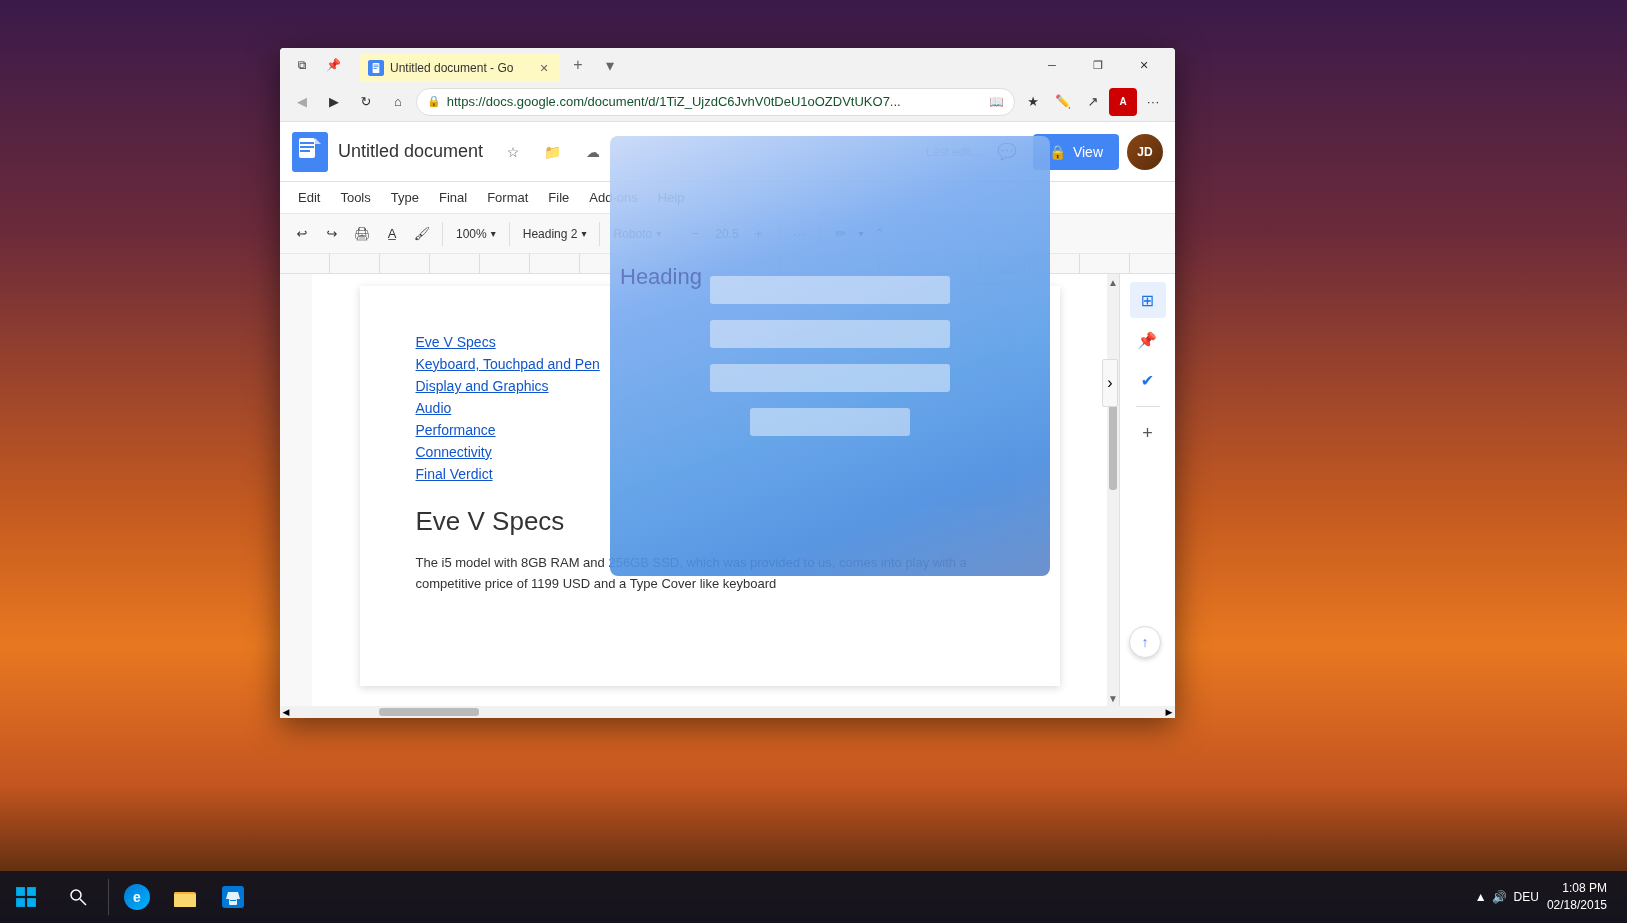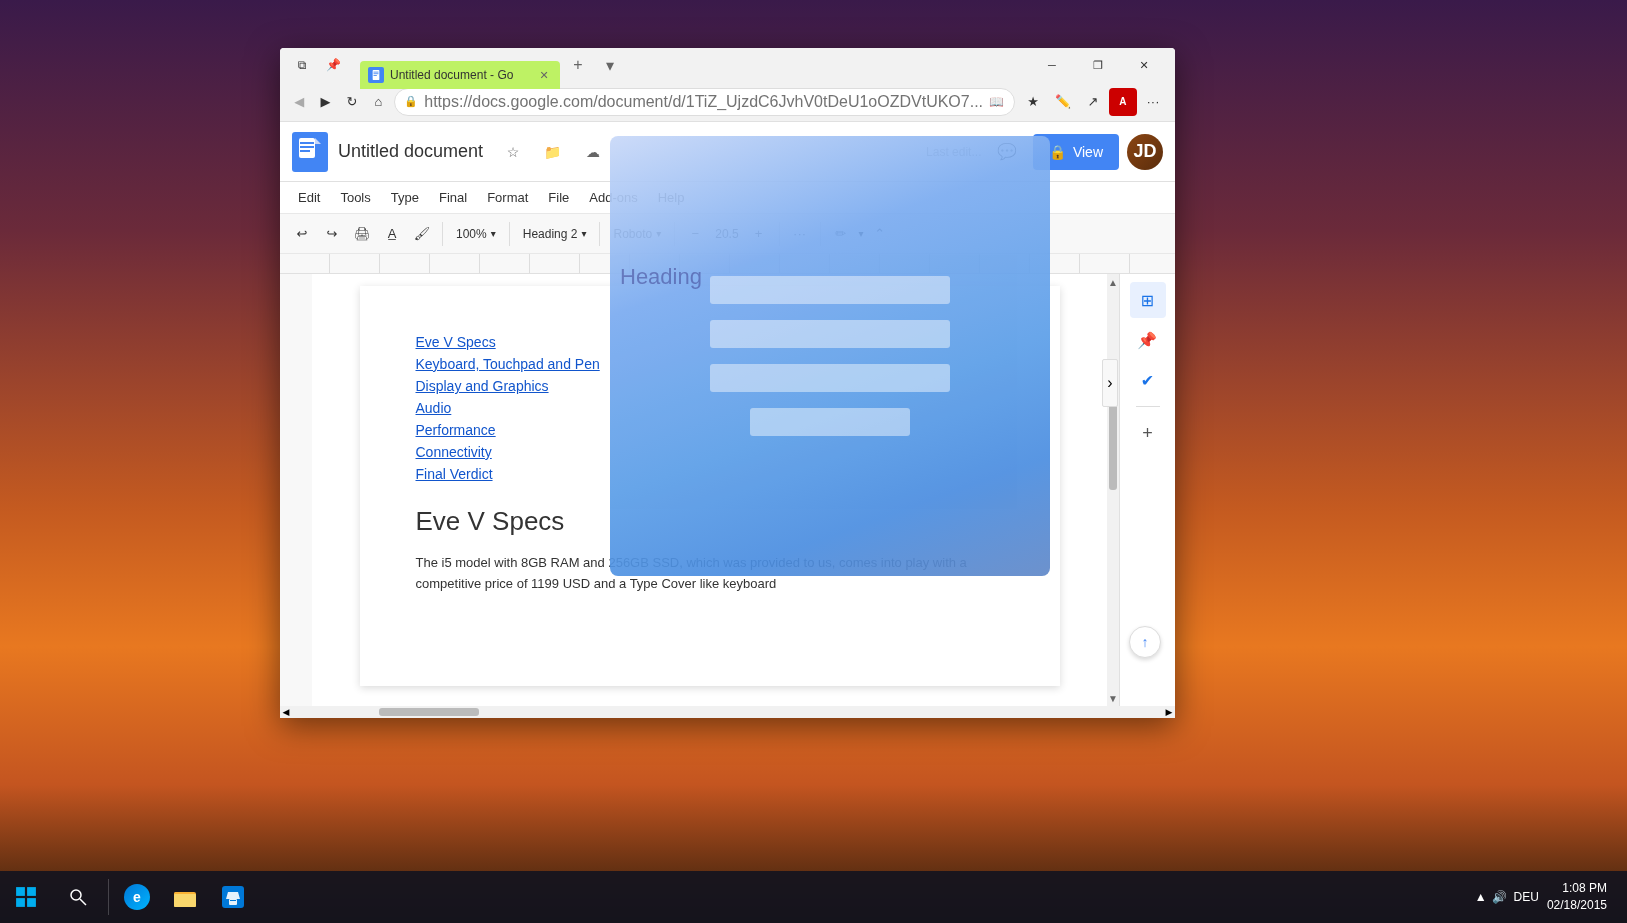--- a/index.html
+++ b/index.html
@@ -113,31 +113,31 @@
       height: 34px;
       background: #f2f2f2;
       display: flex;
       align-items: center;
       padding: 0 8px;
       gap: 4px;
       flex-shrink: 0;
     }
     .browser-tab {
       height: 28px;
-      background: #bef264;
+      background: #fef9c3;
       border-radius: 4px 4px 0 0;
       display: flex;
       align-items: center;
       padding: 0 8px;
       gap: 6px;
       min-width: 200px;
       font-size: 12px;
       color: #333;
       position: relative;
-      top: 10px;
+      top: 3px;
     }
     .browser-tab-icon {
       width: 16px; height: 16px;
       background: #4285f4;
       border-radius: 2px;
       display: flex; align-items: center; justify-content: center;
     }
     .browser-tab-icon svg { width: 10px; height: 10px; fill: white; }
     .browser-tab-close {
       margin-left: auto;
@@ -202,21 +202,21 @@
       border: 1px solid #ddd;
       border-radius: 14px;
       display: flex;
       align-items: center;
       padding: 0 10px;
       gap: 6px;
       font-size: 12px;
       color: #333;
     }
     .address-bar-lock { color: #5cb85c; font-size: 11px; }
-    .address-text { flex: 1; font-size: 16px; color: #737373; overflow: hidden; white-space: nowrap; }
+    .address-text { flex: 1; font-size: 13px; color: #14532d; overflow: hidden; white-space: nowrap; }
     .toolbar-right-btns {
       display: flex;
       gap: 2px;
     }
     .toolbar-btn {
       width: 28px; height: 28px;
       display: flex; align-items: center; justify-content: center;
       border-radius: 50%;
       cursor: pointer;
       color: #333;
@@ -293,21 +293,21 @@
       color: white;
       font-size: 14px;
       cursor: pointer;
     }
     .docs-avatar {
       width: 36px; height: 36px;
       border-radius: 50%;
       background: linear-gradient(135deg, #8b4513 0%, #5a2d0c 100%);
       display: flex; align-items: center; justify-content: center;
       color: white;
-      font-size: 18px;
+      font-size: 12px;
       font-weight: bold;
       cursor: pointer;
     }
     .docs-last-edit {
       font-size: 12px;
       color: #999;
       cursor: pointer;
     }
 
     

